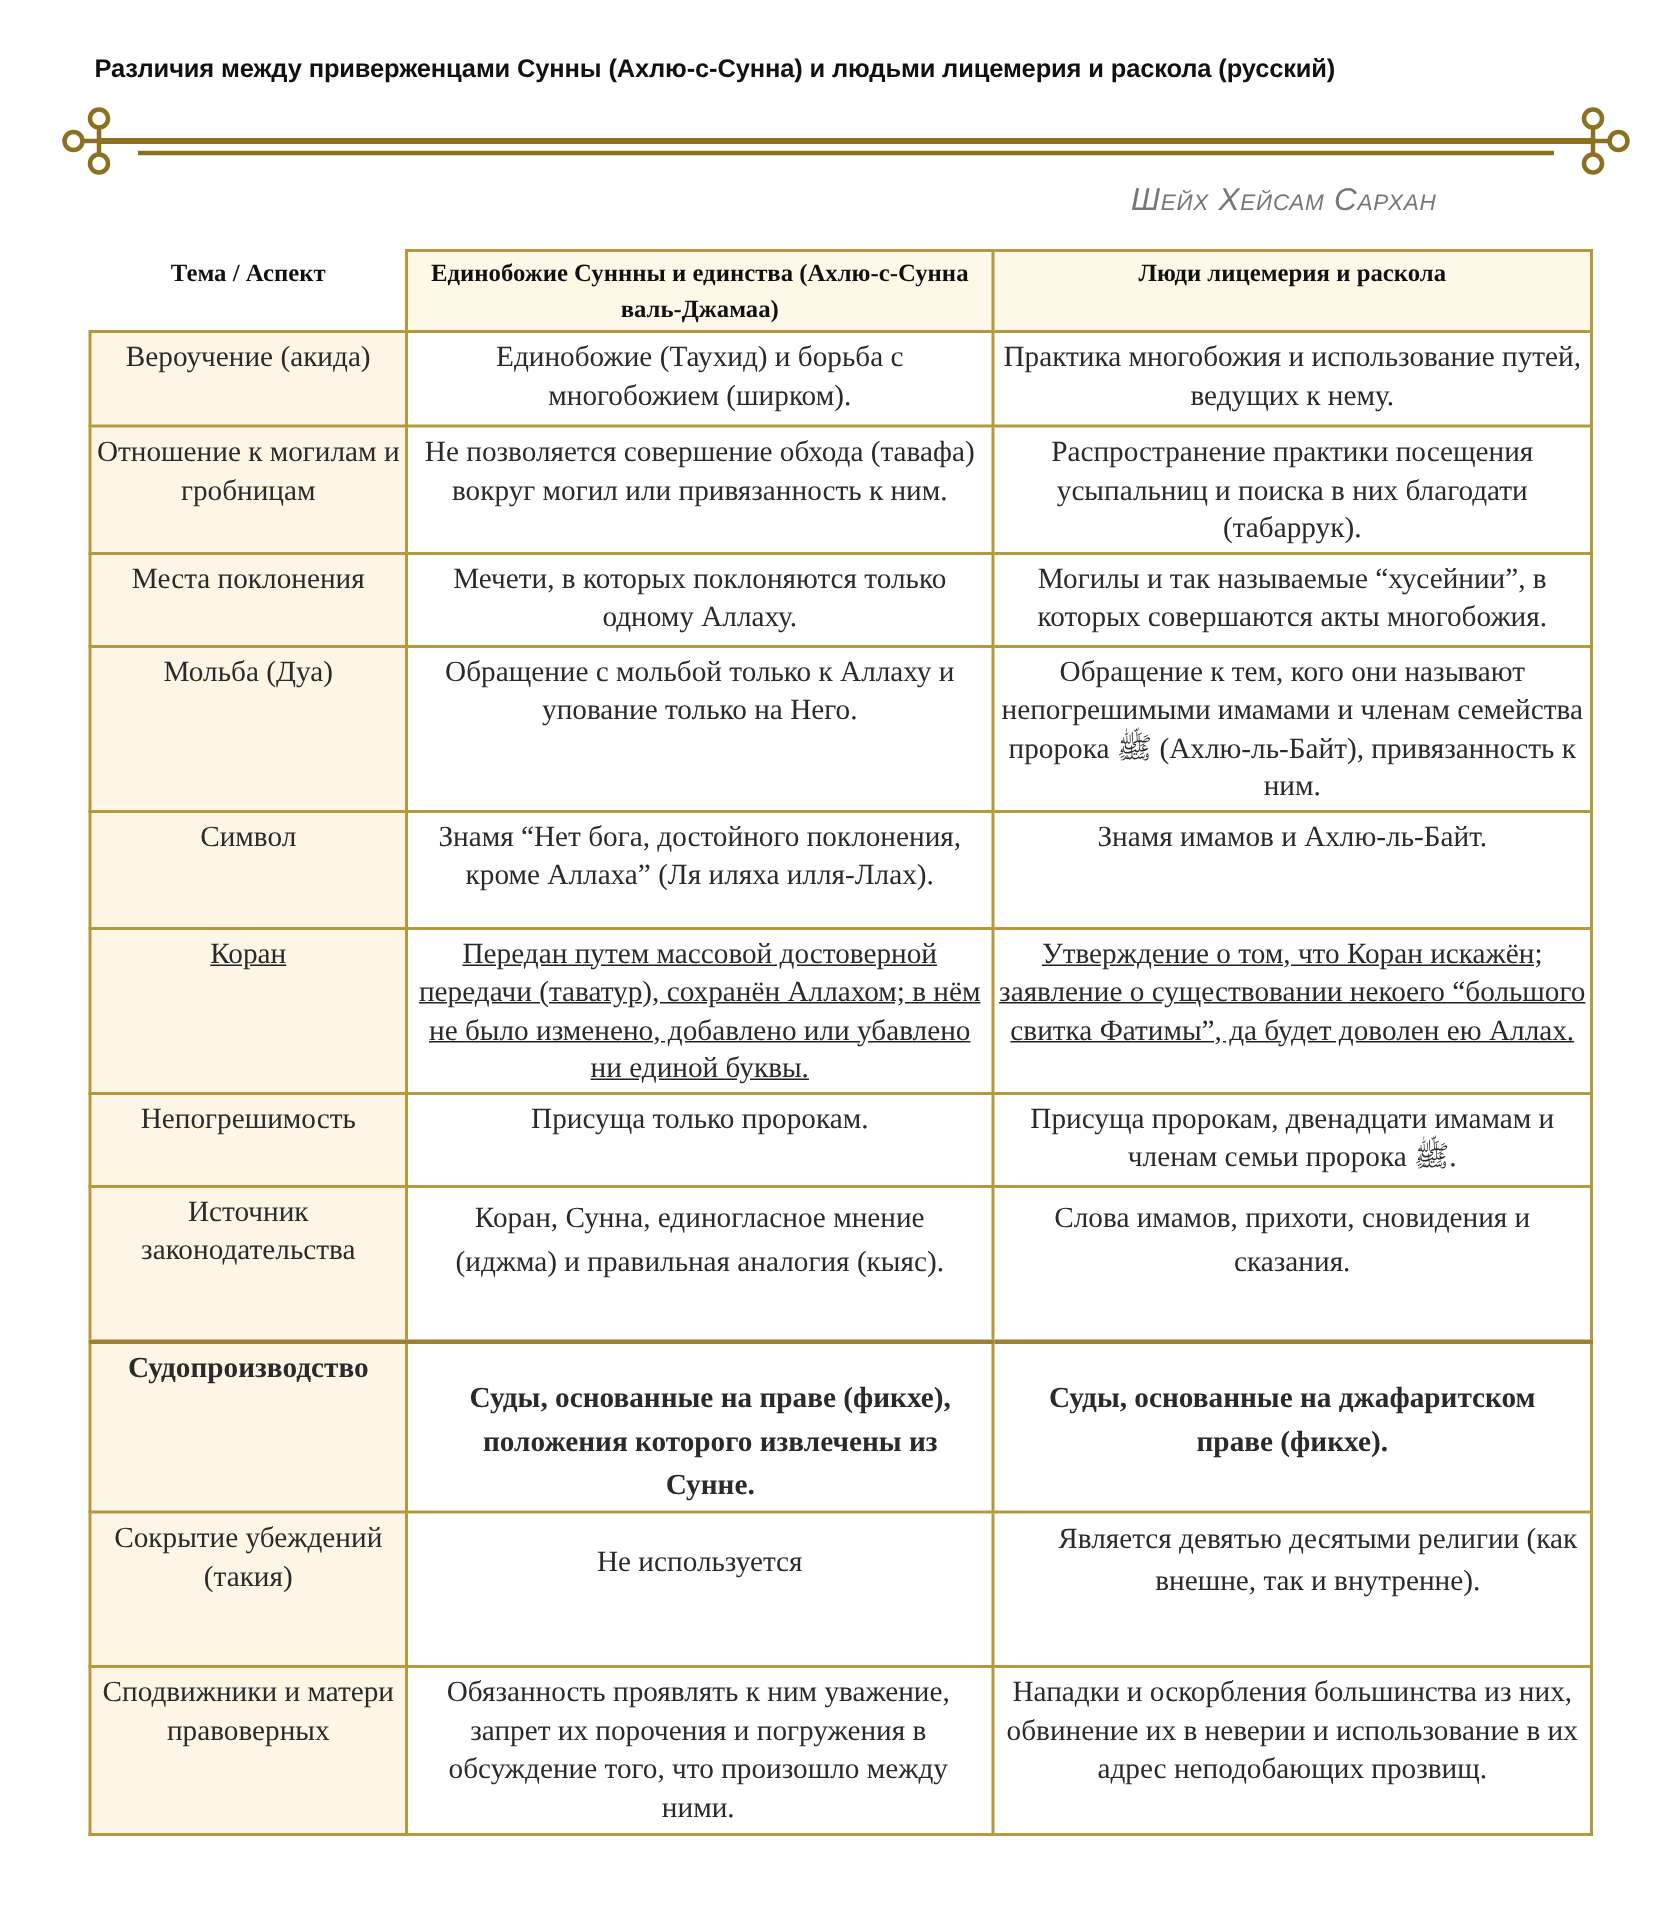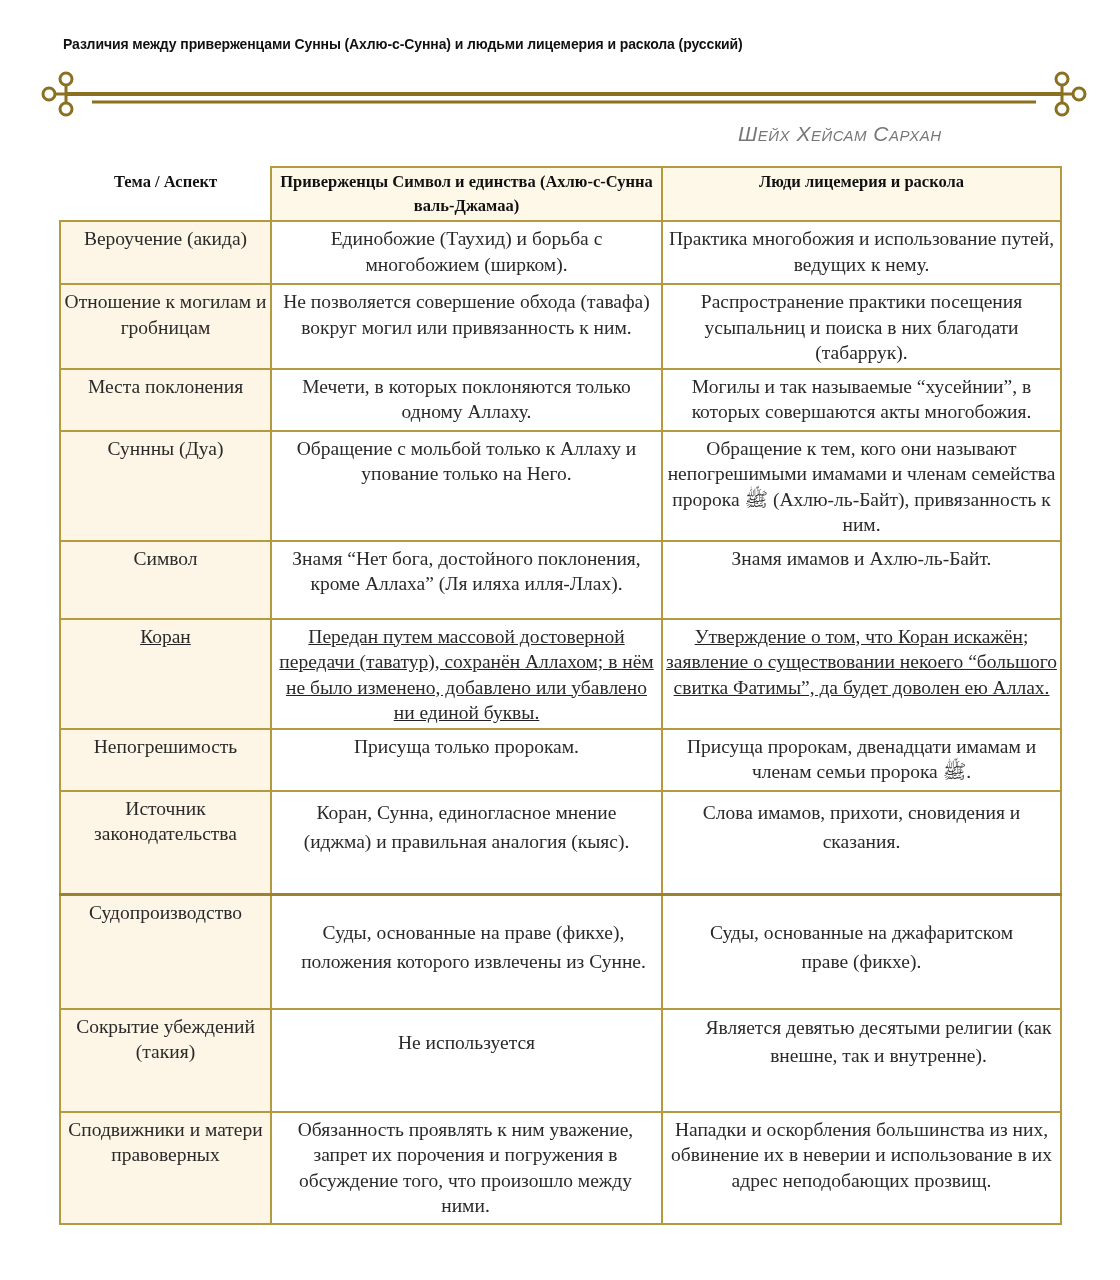--- a/index.html
+++ b/index.html
@@ -2,26 +2,26 @@
 <html><head>
 <meta charset="utf-8">
 <style>
   html, body { margin:0; padding:0; }
   body {
     width:1120px; height:1280px; background:#ffffff; position:relative; overflow:hidden;
     font-family:"DejaVu Serif", serif; color:#222;
   }
   .doc-title {
     position:absolute; left:63px; top:36px; width:1000px;
-    font-family:"Liberation Sans", sans-serif; font-weight:bold; font-size:14px; color:#111;
+    font-family:"Liberation Sans", sans-serif; font-weight:bold; font-size:17px; color:#111;
     letter-spacing:-0.1px; white-space:nowrap;
   }
   .ornament { position:absolute; left:38px; top:70px; width:1052px; height:48px; }
   .author {
-    position:absolute; left:738px; top:122px;
+    position:absolute; left:754px; top:122px;
     font-family:"Liberation Sans", sans-serif; font-style:italic; font-size:21px; color:#777;
     font-variant:small-caps; letter-spacing:0.5px; white-space:nowrap;text-align:right;
   }
   table.cmp {
     position:absolute; left:59px; top:166px; width:1001px;
     border-collapse:collapse; table-layout:fixed;
   }
   table.cmp col.c1 { width:211px; }
   table.cmp col.c2 { width:391px; }
   table.cmp col.c3 { width:399px; }
@@ -71,42 +71,42 @@
 
 <table class="cmp">
   <colgroup>
       <col class="c1">
       <col class="c2">
       <col class="c3">
     </colgroup>
   <thead>
     <tr>
       <th class="blank-head" style="height:50px;">Тема / Аспект</th>
-      <th>Приверженцы Символ и единства (Ахлю-с-Сунна валь-Джамаа)</th>
+      <th>Единобожие Суннны и единства (Ахлю-с-Сунна валь-Джамаа)</th>
       <th>Люди лицемерия и раскола</th>
     </tr>
   </thead>
   <tbody>
     <tr style="height:63px;border-radius:15px;">
       <td class="topic">Вероучение (акида)</td>
       <td class="val">Единобожие (Таухид) и борьба с многобожием (ширком).</td>
       <td class="val">Практика многобожия и использование путей, ведущих к нему.</td>
     </tr>
     <tr style="height:79px;margin-left:44px;">
       <td class="topic">Отношение к могилам и гробницам</td>
       <td class="val">Не позволяется совершение обхода (тавафа) вокруг могил или привязанность к ним.</td>
       <td class="val">Распространение практики посещения усыпальниц и поиска в них благодати (табаррук).</td>
     </tr>
     <tr style="height:62px;">
       <td class="topic">Места поклонения</td>
       <td class="val">Мечети, в которых поклоняются только одному Аллаху.</td>
       <td class="val">Могилы и так называемые “хусейнии”, в которых совершаются акты многобожия.</td>
     </tr>
     <tr style="height:103px;">
-      <td class="topic">Суннны (Дуа)</td>
+      <td class="topic">Мольба (Дуа)</td>
       <td class="val">Обращение с мольбой только к Аллаху и упование только на Него.</td>
       <td class="val">Обращение к тем, кого они называют непогрешимыми имамами и членам семейства пророка ﷺ (Ахлю-ль-Байт), привязанность к ним.</td>
     </tr>
     <tr style="height:78px;">
       <td class="topic">Символ</td>
       <td class="val">Знамя “Нет бога, достойного поклонения, кроме Аллаха” (Ля иляха илля-Ллах).</td>
       <td class="val">Знамя имамов и Ахлю-ль-Байт.</td>
     </tr>
     <tr style="height:84px;text-decoration:underline;">
       <td class="topic">Коран</td>
@@ -116,21 +116,21 @@
     <tr style="height:62px;">
       <td class="topic">Непогрешимость</td>
       <td class="val">Присуща только пророкам.</td>
       <td class="val">Присуща пророкам, двенадцати имамам и членам семьи пророка ﷺ.</td>
     </tr>
     <tr style="height:104px;">
       <td class="topic">Источник законодательства</td>
       <td class="val" style="padding-top:6px; line-height:29px; padding-left:22px; padding-right:22px;">Коран, Сунна, единогласное мнение (иджма) и правильная аналогия (кыяс).</td>
       <td class="val" style="padding-top:6px; line-height:29px;">Слова имамов, прихоти, сновидения и сказания.</td>
     </tr>
-    <tr class="thick" style="height:114px;">
+    <tr class="thick" style="height:102px;font-weight:bold;">
       <td class="topic">Судопроизводство</td>
       <td class="val" style="padding-top:22px; line-height:29px; padding-left:22px; padding-right:8px;">Суды, основанные на праве (фикхе), положения которого извлечены из Сунне.</td>
       <td class="val" style="padding-top:22px; line-height:29px; padding-left:24px; padding-right:24px;">Суды, основанные на джафаритском праве (фикхе).</td>
     </tr>
     <tr style="height:103px;">
       <td class="topic">Сокрытие убеждений (такия)</td>
       <td class="val" style="padding-top:20px;">Не используется</td>
       <td class="val" style="line-height:28px; padding-left:36px; ">Является девятью десятыми религии (как внешне, так и внутренне).</td>
     </tr>
     <tr style="height:112px;border-radius:20px;">

